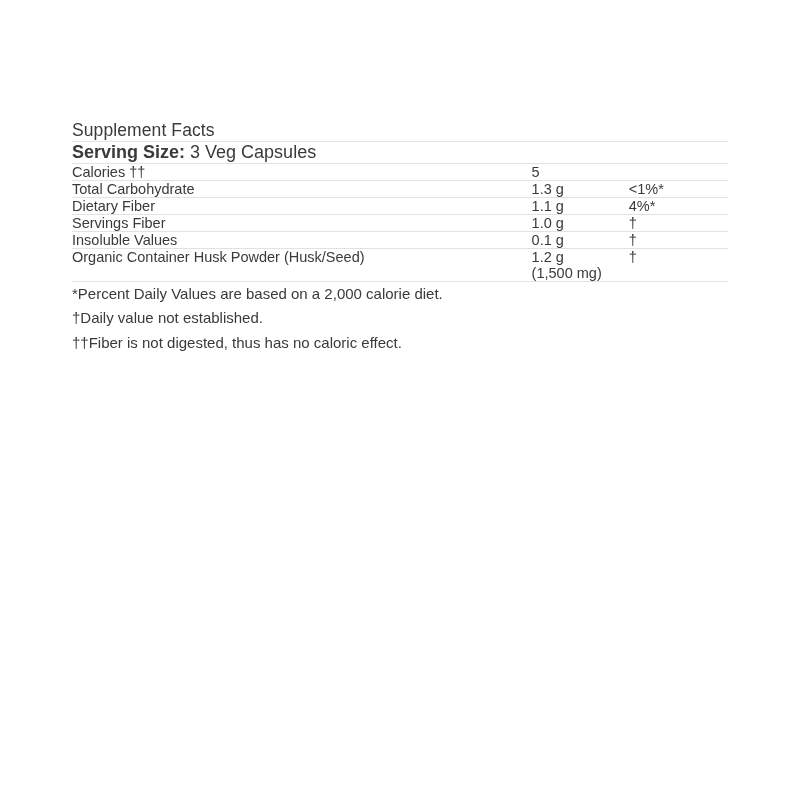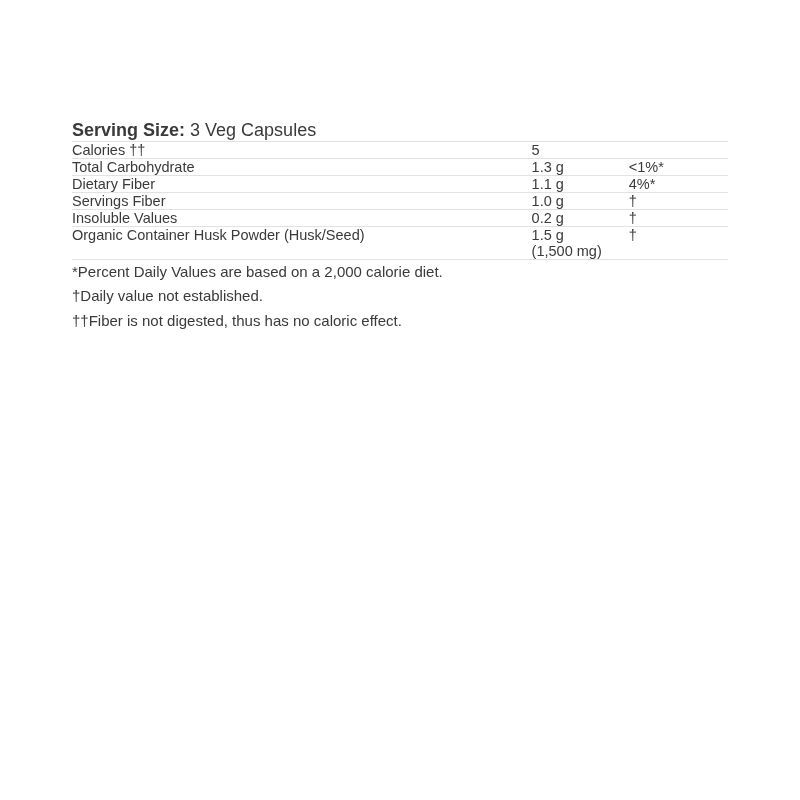--- a/index.html
+++ b/index.html
@@ -100,20 +100,23 @@
   .dagger { font-size: 14.5px; }
 </style>
 </head>
 <body>
 
 <div class="page">
   <div class="panel">
     <table class="facts">
       <tbody>
         <tr class="rowline">
+          <td class="title-cell" colspan="3">Supplement Facts</td>
+        </tr>
+        <tr class="rowline">
           <td class="serving-cell" colspan="3"><b>Serving Size:</b><span> 3 Veg Capsules</span></td>
         </tr>
 
         <tr class="rowline">
           <td class="col-name indent-0">Calories ††</td>
           <td class="col-amount">5</td>
           <td class="col-dv"></td>
         </tr>
         <tr class="rowline">
           <td class="col-name indent-1">Total Carbohydrate</td>
@@ -125,26 +128,26 @@
           <td class="col-amount">1.1 g</td>
           <td class="col-dv">4%*</td>
         </tr>
         <tr class="rowline">
           <td class="col-name indent-1">Servings Fiber</td>
           <td class="col-amount">1.0 g</td>
           <td class="col-dv dagger">†</td>
         </tr>
         <tr class="rowline">
           <td class="col-name indent-1">Insoluble Values</td>
-          <td class="col-amount">0.2 g</td>
+          <td class="col-amount">0.1 g</td>
           <td class="col-dv dagger">†</td>
         </tr>
         <tr class="rowline">
           <td class="col-name indent-1">Organic Container Husk Powder (Husk/Seed)</td>
-          <td class="col-amount"><span>1.5 g</span><span class="amount-sub nowrap">(1,500 mg)</span></td>
+          <td class="col-amount"><span>1.2 g</span><span class="amount-sub nowrap">(1,500 mg)</span></td>
           <td class="col-dv dagger">†</td>
         </tr>
 
         <tr>
           <td class="note-cell" colspan="3">
             <span class="note-line">*Percent Daily Values are based on a 2,000 calorie diet.</span>
             <span class="note-line">†Daily value not established.</span>
             <span class="note-line">††Fiber is not digested, thus has no caloric effect.</span>
           </td>
         </tr>

